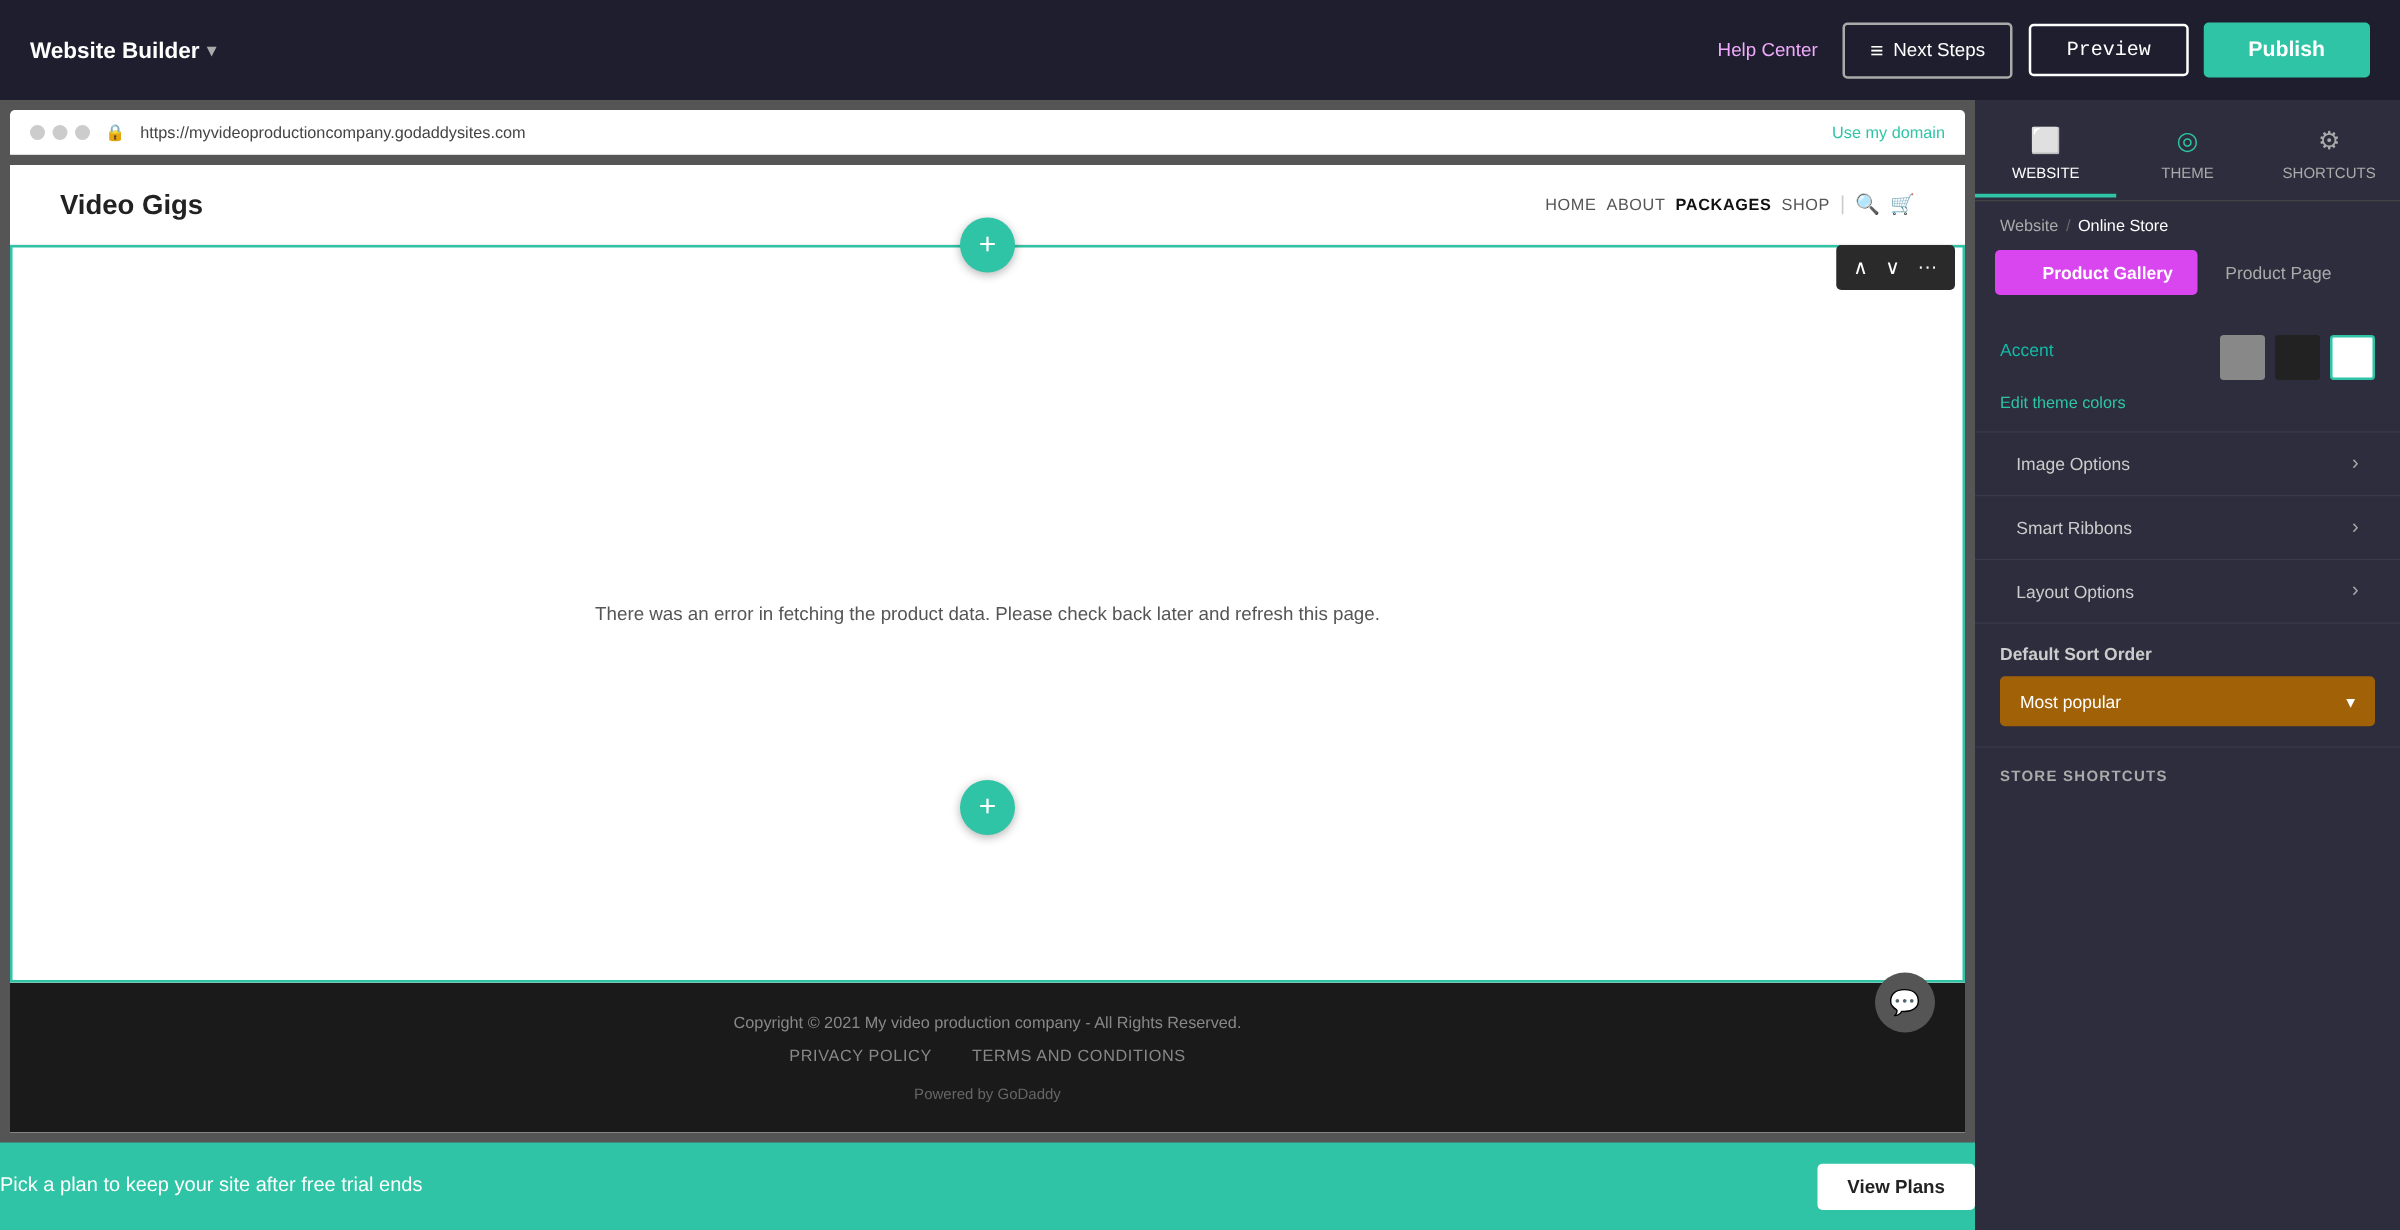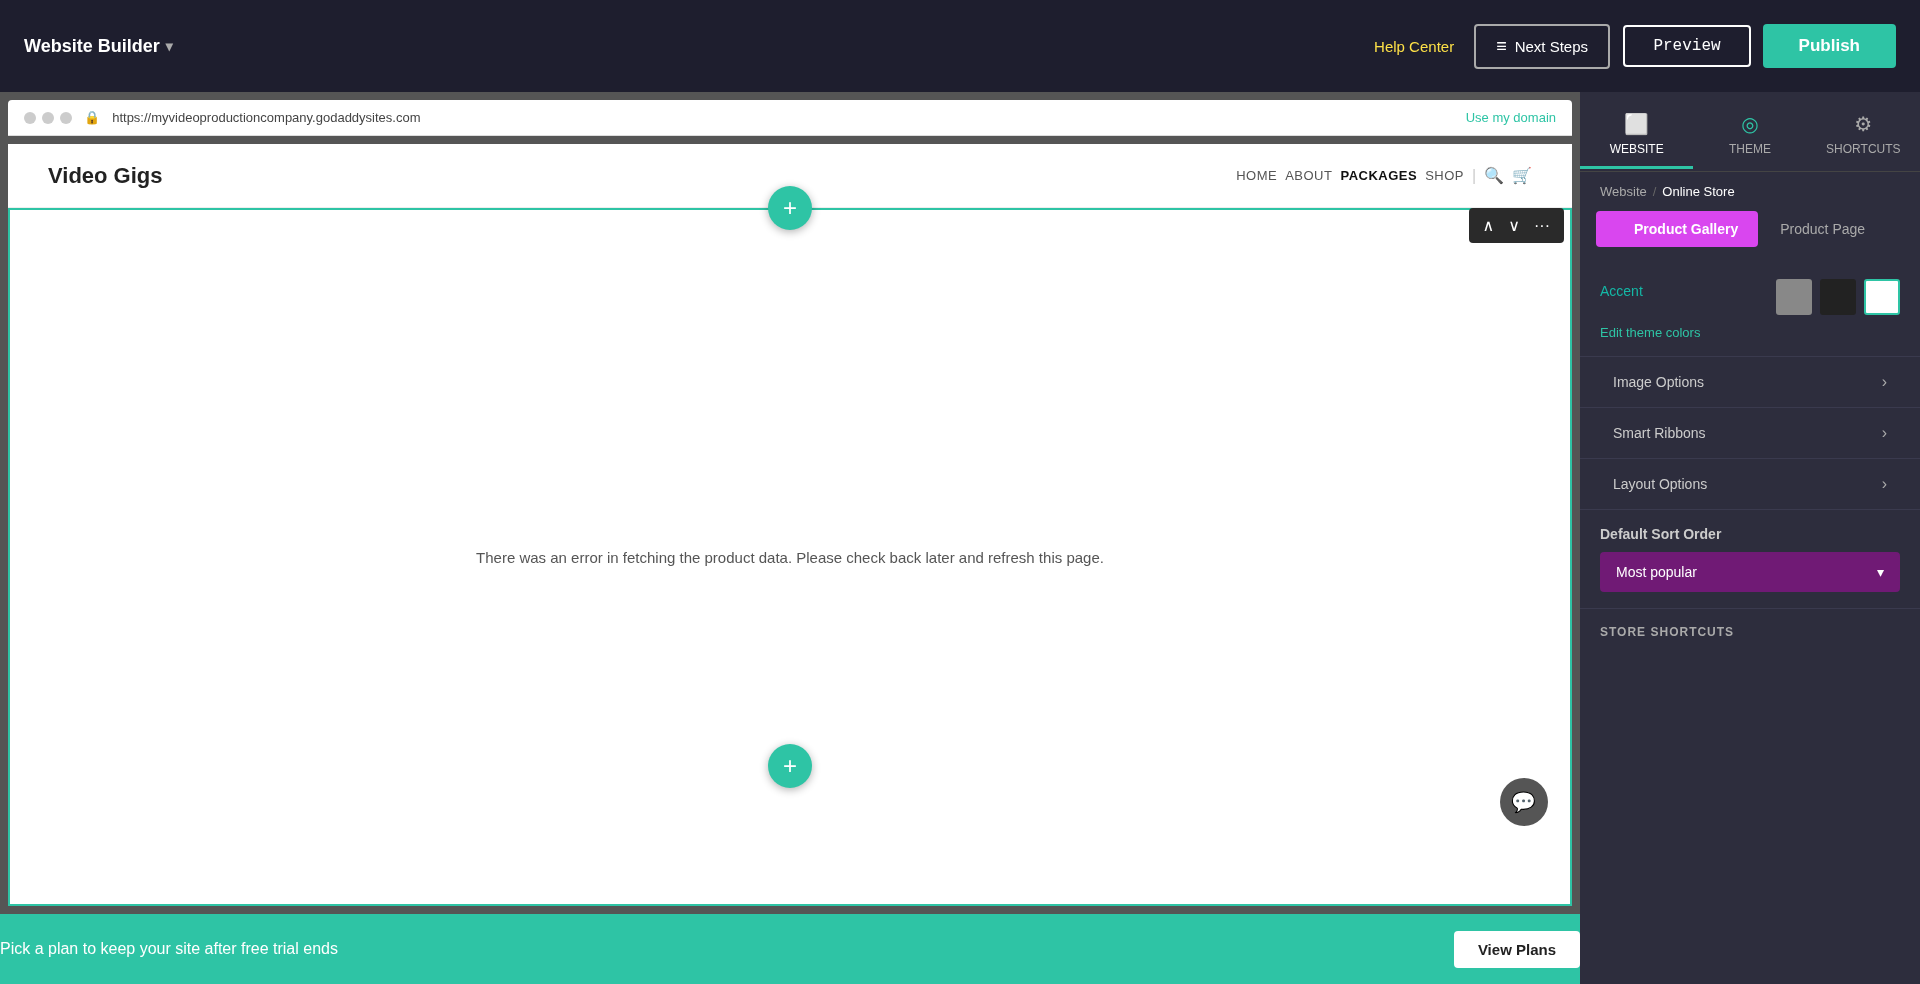--- a/index.html
+++ b/index.html
@@ -1,34 +1,34 @@
 <!DOCTYPE html>
 <html><head>
   <meta charset="utf-8">
   <style>
     * { margin: 0; padding: 0; box-sizing: border-box; }
     body { font-family: -apple-system, BlinkMacSystemFont, 'Segoe UI', sans-serif; width: 1920px; height: 984px; overflow: hidden; display: flex; flex-direction: column; background: #f0f0f0; }
 
     
     .top-bar {
-      display: flex; align-items: center; background: #1e1e2e; height: 92px;
+      display: flex; align-items: center; background: #1e1e2e; height: 80px;
       padding: 0 24px; flex-shrink: 0; z-index: 100;
     }
     .brand { color: #fff; font-size: 18px; font-weight: 600; display: flex; align-items: center; gap: 6px; cursor: pointer; }
     .brand-chevron { color: #aaa; font-size: 14px; }
     .top-bar-sep { flex: 1; }
     .preview-btn {
       border: 2px solid #fff; background: transparent; color: #fff;
       padding: 10px 28px; font-size: 16px; border-radius: 4px; cursor: pointer; margin-right: 12px; font-family: Liberation Mono, monospace;
     }
     .publish-btn {
       background: #2ec4a5; border: none; color: #fff;
       padding: 12px 36px; font-size: 17px; border-radius: 4px; cursor: pointer; font-weight: 600;
     }
-    .help-center { color: #fde047; font-size: 15px; margin-right: 20px; cursor: pointer; }
+    .help-center { color: #f0abfc; font-size: 15px; margin-right: 20px; cursor: pointer; }
     .next-steps-btn {
       display: flex; align-items: center; gap: 8px;
       border: 2px solid #aaa; background: transparent; color: #fff;
       padding: 10px 20px; font-size: 15px; border-radius: 4px; cursor: pointer;
     }
     .next-steps-icon { font-size: 18px; }
 
     
     .main-content { display: flex; flex: 1; overflow: hidden; }
 
@@ -157,21 +157,21 @@
       display: flex; align-items: center; justify-content: space-between;
       padding: 16px 33px; border-bottom: 1px solid #3a3a4e; cursor: pointer;
     }
     .expand-label { color: #ccc; font-size: 14px; font-weight: 500; }
     .expand-chevron { color: #aaa; font-size: 16px; }
 
     
     .dropdown-section { padding: 16px 20px; border-bottom: 1px solid #3a3a4e; }
     .dropdown-label { color: #ccc; font-size: 14px; font-weight: 600; margin-bottom: 10px; }
     .dropdown-select {
-      width: 100%; background: #701a75; border: none; color: #fff;
+      width: 100%; background: #a16207; border: none; color: #fff;
       padding: 12px 16px; border-radius: 4px; font-size: 14px; cursor: pointer;
       display: flex; align-items: center; justify-content: space-between;
     }
 
     .store-shortcuts-label { padding: 16px 20px; color: #aaa; font-size: 12px; font-weight: 600; text-transform: uppercase; letter-spacing: 1px; }
 
     
     .accent-row { display: flex; align-items: center; justify-content: space-between; }
   </style>
 </head>
@@ -230,20 +230,28 @@
       </div>
 
       <button class="add-btn-top" style="top: 64px; margin-top: -22px;">+</button>
 
       <div class="product-section">
         <span class="error-text">There was an error in fetching the product data. Please check back later and refresh this page.</span>
       </div>
 
       <button class="add-btn-bottom" style="position: relative; left: 50%; transform: translateX(-50%); margin: -22px 0;">+</button>
 
+      <div class="site-footer">
+        <div class="footer-copy">Copyright © 2021 My video production company - All Rights Reserved.</div>
+        <div class="footer-links">
+          <span class="footer-link">PRIVACY POLICY</span>
+          <span class="footer-link">TERMS AND CONDITIONS</span>
+        </div>
+        <div style="text-align:center; margin-top: 16px; color: #666; font-size: 12px;">Powered by GoDaddy</div>
+      </div>
 
       <div class="chat-btn" style="position:absolute; bottom: 80px; right: 24px;">💬</div>
 
     </div>
 
     <div class="bottom-banner">
       <span class="banner-text">Pick a plan to keep your site after free trial ends</span>
       <button class="view-plans-btn">View Plans</button>
     </div>
 

